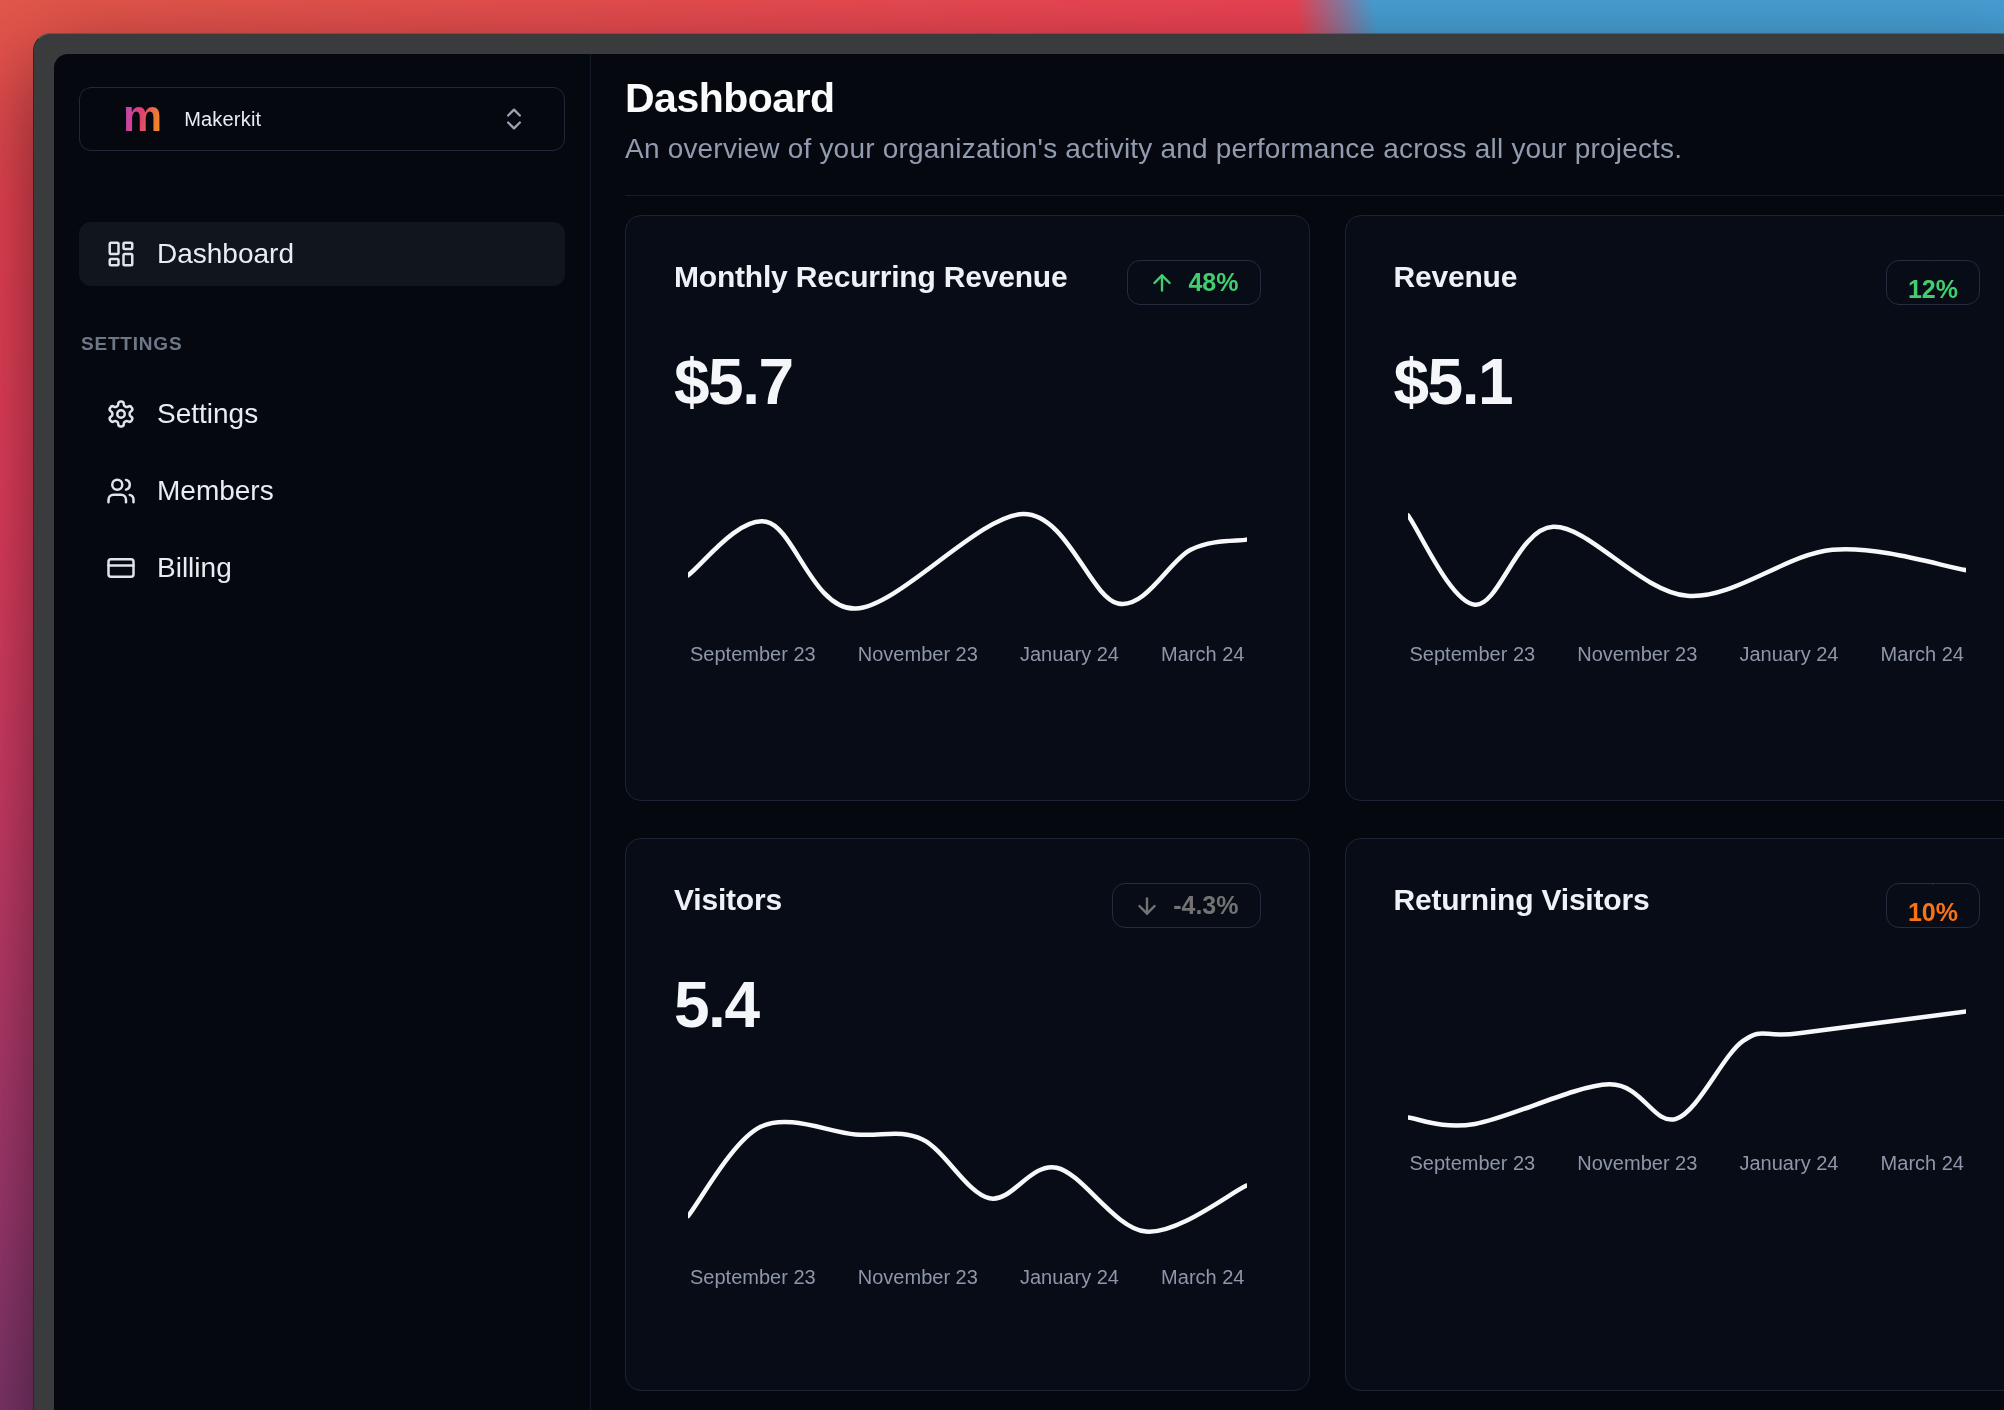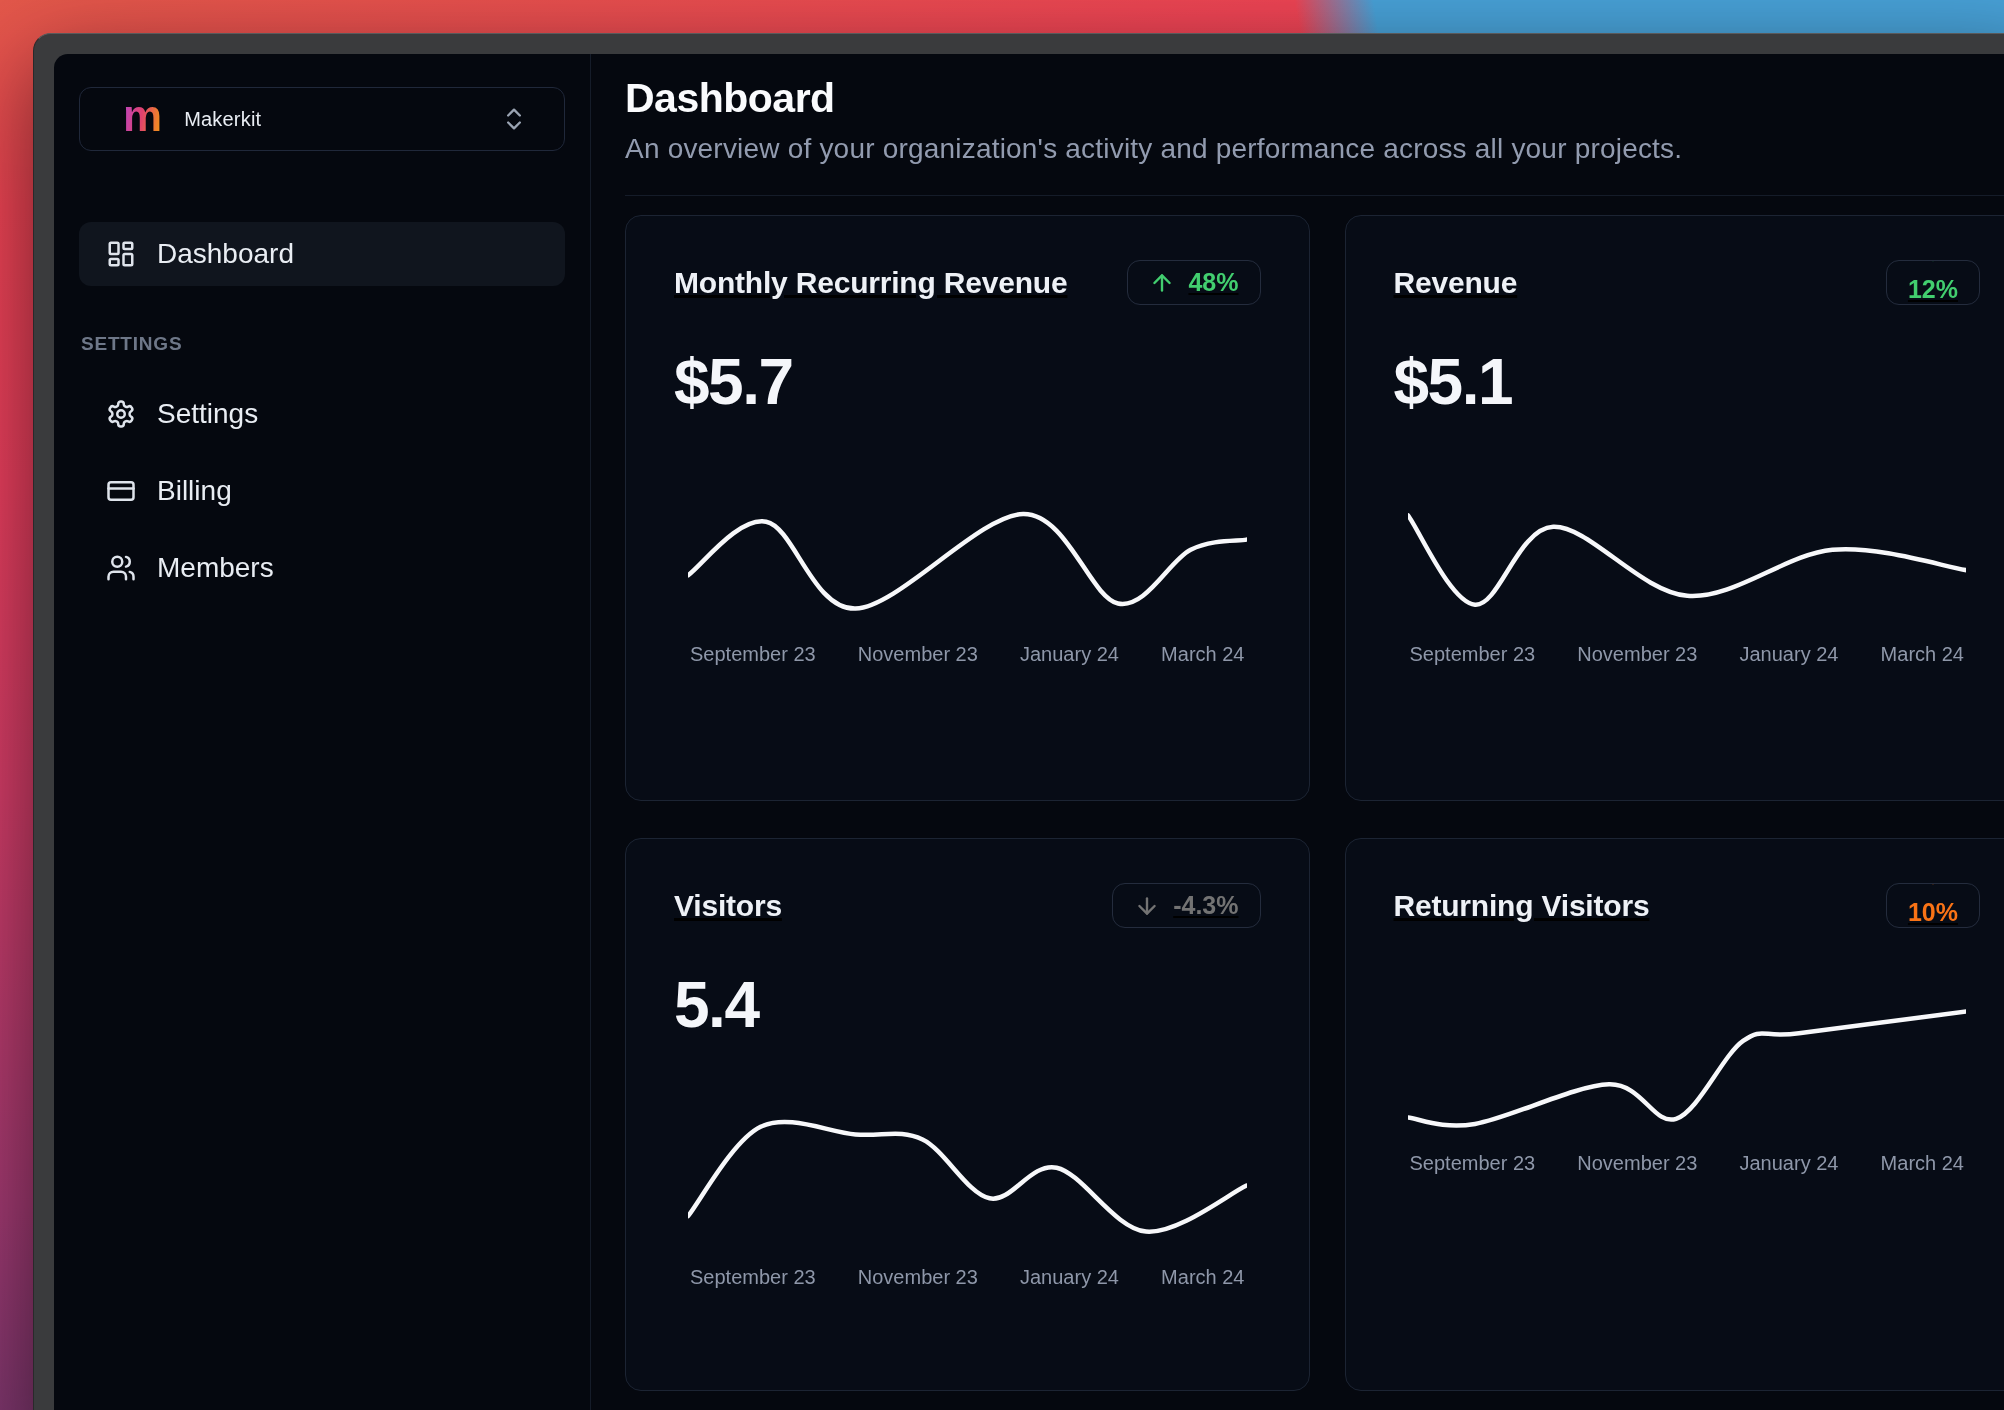--- a/index.html
+++ b/index.html
@@ -96,21 +96,21 @@
     grid-template-rows: 586px 553px;
     gap: 37px 35px;
   }
   .card {
     background: #070c16;
     border: 1px solid #1c2433;
     border-radius: 16px;
     padding: 44px 48px 0;
     overflow: hidden;
   }
-  .card-head { display: flex; justify-content: space-between; align-items: center; text-decoration: underline; }
+  .card-head { display: flex; justify-content: space-between; align-items: flex-start; }
   .card-title { font-size: 30px; font-weight: 600; color: #eef1f6; letter-spacing: -.2px; }
   .badge {
     display: flex; align-items: center; gap: 13px;
     height: 45px; padding: 0 21px;
     border: 1px solid #242c3d; border-radius: 13px;
     font-size: 25px; font-weight: 600;
   }
   .metric-value {
     margin-top: 40px;
     font-size: 64px; font-weight: 700; color: #f4f6fa; letter-spacing: -1.5px;
@@ -154,33 +154,33 @@
       <div class="nav-sub">
         <div class="nav-item">
           <svg class="nav-icon" width="30" height="30" viewBox="0 0 24 24" fill="none" stroke="currentColor" stroke-width="2" stroke-linecap="round" stroke-linejoin="round">
               <path d="M12.22 2h-.44a2 2 0 0 0-2 2v.18a2 2 0 0 1-1 1.73l-.43.25a2 2 0 0 1-2 0l-.15-.08a2 2 0 0 0-2.73.73l-.22.38a2 2 0 0 0 .73 2.73l.15.1a2 2 0 0 1 1 1.72v.51a2 2 0 0 1-1 1.74l-.15.09a2 2 0 0 0-.73 2.73l.22.38a2 2 0 0 0 2.73.73l.15-.08a2 2 0 0 1 2 0l.43.25a2 2 0 0 1 1 1.73V20a2 2 0 0 0 2 2h.44a2 2 0 0 0 2-2v-.18a2 2 0 0 1 1-1.73l.43-.25a2 2 0 0 1 2 0l.15.08a2 2 0 0 0 2.73-.73l.22-.39a2 2 0 0 0-.73-2.73l-.15-.08a2 2 0 0 1-1-1.74v-.5a2 2 0 0 1 1-1.74l.15-.09a2 2 0 0 0 .73-2.73l-.22-.38a2 2 0 0 0-2.73-.73l-.15.08a2 2 0 0 1-2 0l-.43-.25a2 2 0 0 1-1-1.73V4a2 2 0 0 0-2-2z"></path>
               <circle cx="12" cy="12" r="3"></circle>
             </svg>
           <span>Settings</span>
         </div>
         <div class="nav-item">
           <svg class="nav-icon" width="30" height="30" viewBox="0 0 24 24" fill="none" stroke="currentColor" stroke-width="2" stroke-linecap="round" stroke-linejoin="round">
-              <rect width="20" height="14" x="2" y="5" rx="2"></rect>
-              <line x1="2" x2="22" y1="10" y2="10"></line>
-            </svg>
-          <span>Billing</span>
-        </div>
-        <div class="nav-item">
-          <svg class="nav-icon" width="30" height="30" viewBox="0 0 24 24" fill="none" stroke="currentColor" stroke-width="2" stroke-linecap="round" stroke-linejoin="round">
               <path d="M16 21v-2a4 4 0 0 0-4-4H6a4 4 0 0 0-4 4v2"></path>
               <circle cx="9" cy="7" r="4"></circle>
               <path d="M22 21v-2a4 4 0 0 0-3-3.87"></path>
               <path d="M16 3.13a4 4 0 0 1 0 7.75"></path>
             </svg>
           <span>Members</span>
+        </div>
+        <div class="nav-item">
+          <svg class="nav-icon" width="30" height="30" viewBox="0 0 24 24" fill="none" stroke="currentColor" stroke-width="2" stroke-linecap="round" stroke-linejoin="round">
+              <rect width="20" height="14" x="2" y="5" rx="2"></rect>
+              <line x1="2" x2="22" y1="10" y2="10"></line>
+            </svg>
+          <span>Billing</span>
         </div>
       </div>
     </aside>
 
     <main class="main">
       <header class="page-header">
         <h1 class="page-title">Dashboard</h1>
         <p class="page-subtitle">An overview of your organization's activity and performance across all your projects.</p>
       </header>
 

